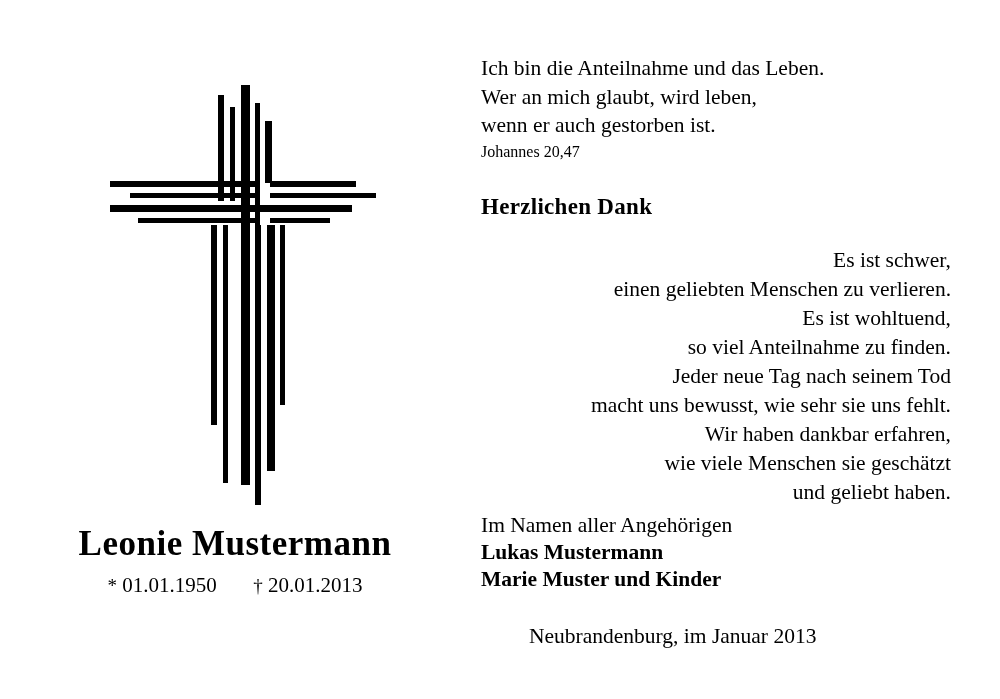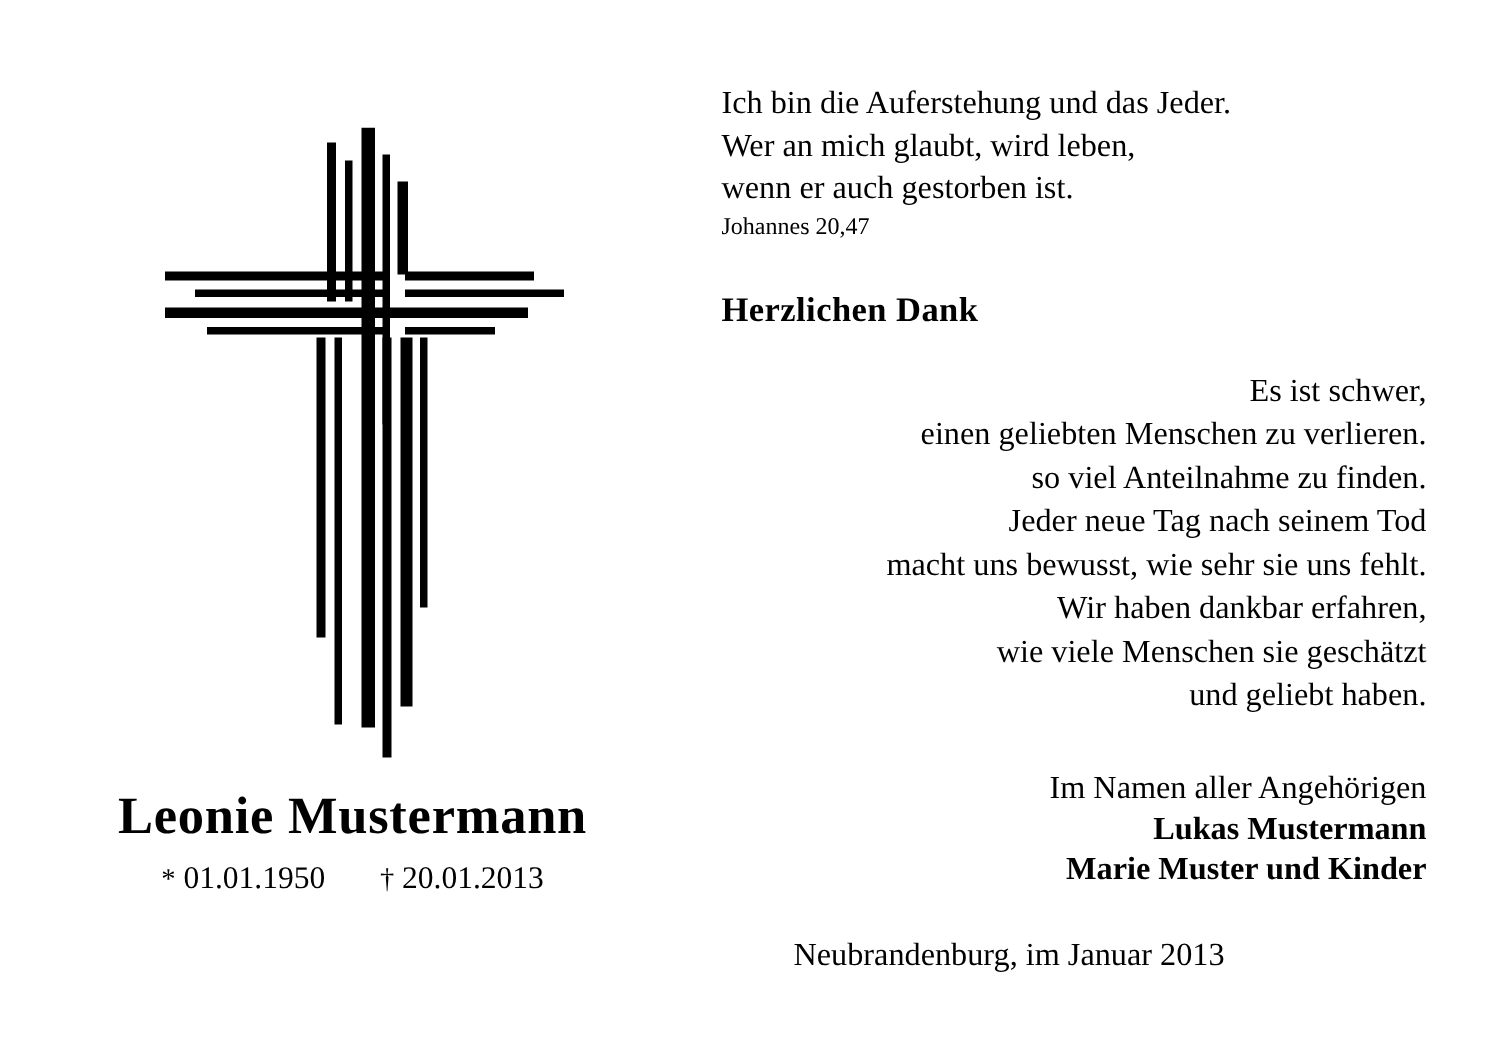--- a/index.html
+++ b/index.html
@@ -115,21 +115,20 @@
   .family {
     position: absolute;
     left: 0;
     top: 512px;
     width: 470px;
   }
   .family p {
     margin: 0;
     font-size: 21.5px;
     line-height: 27px;
-    text-align: right;
   }
   .family p.bold {
     font-weight: bold;
   }
   .place-date {
     position: absolute;
     left: 0;
     top: 622px;
     width: 470px;
     font-size: 21.5px;
@@ -181,31 +180,32 @@
         <span class="sep"></span>
         <span class="cross-sym">†</span>
         <span>20.01.2013</span>
       </div>
     </div>
   </div>
 
   <div class="right-col">
 
     <div class="verse">
-      <p>Ich bin die Auferstehung und das Jeder.</p>
+      <p>Ich bin die Anteilnahme und das Leben.</p>
       <p>Wer an mich glaubt, wird leben,</p>
       <p>wenn er auch gestorben ist.</p>
       <p class="verse-source">Johannes 20,47</p>
     </div>
 
     <div class="thanks-title">Herzlichen Dank</div>
 
     <div class="poem">
       <p>Es ist schwer,</p>
       <p>einen geliebten Menschen zu verlieren.</p>
+      <p>Es ist wohltuend,</p>
       <p>so viel Anteilnahme zu finden.</p>
       <p>Jeder neue Tag nach seinem Tod</p>
       <p>macht uns bewusst, wie sehr sie uns fehlt.</p>
       <p>Wir haben dankbar erfahren,</p>
       <p>wie viele Menschen sie geschätzt</p>
       <p>und geliebt haben.</p>
     </div>
 
     <div class="family">
       <p>Im Namen aller Angehörigen</p>

